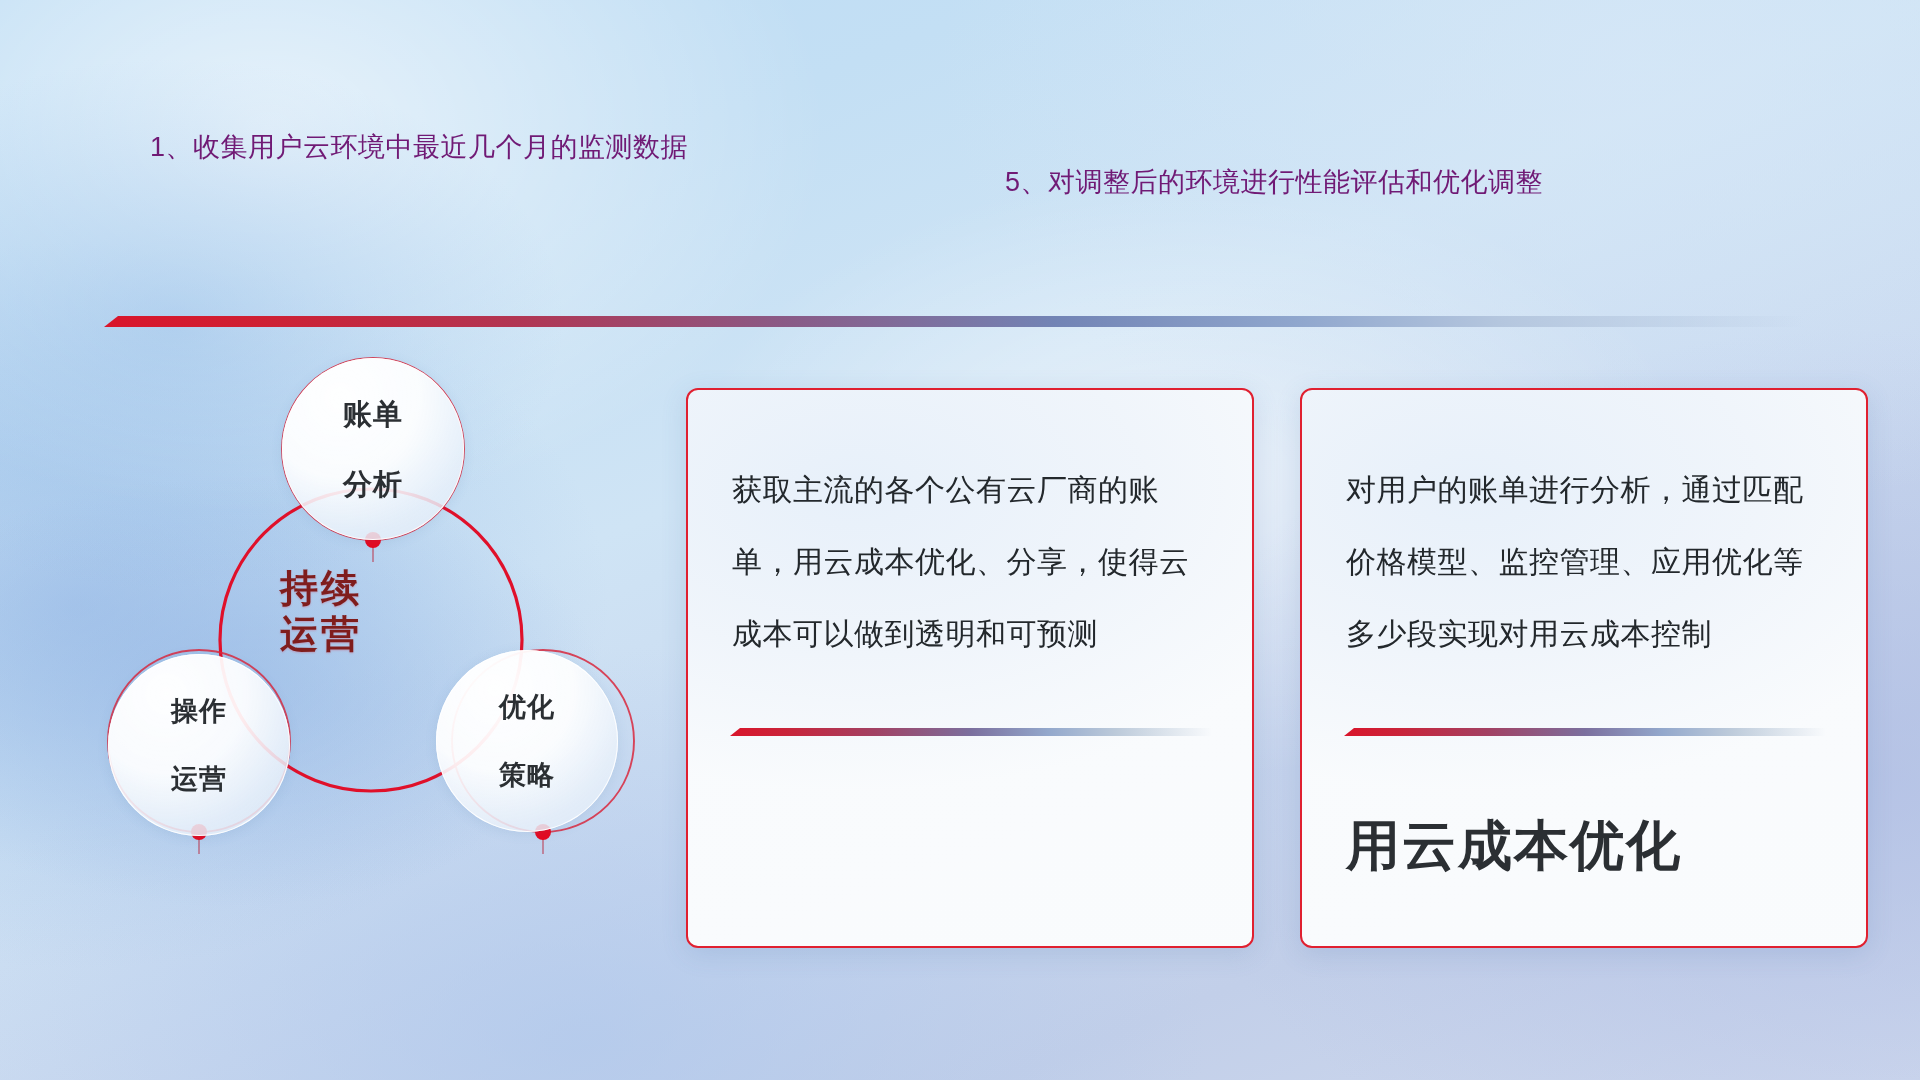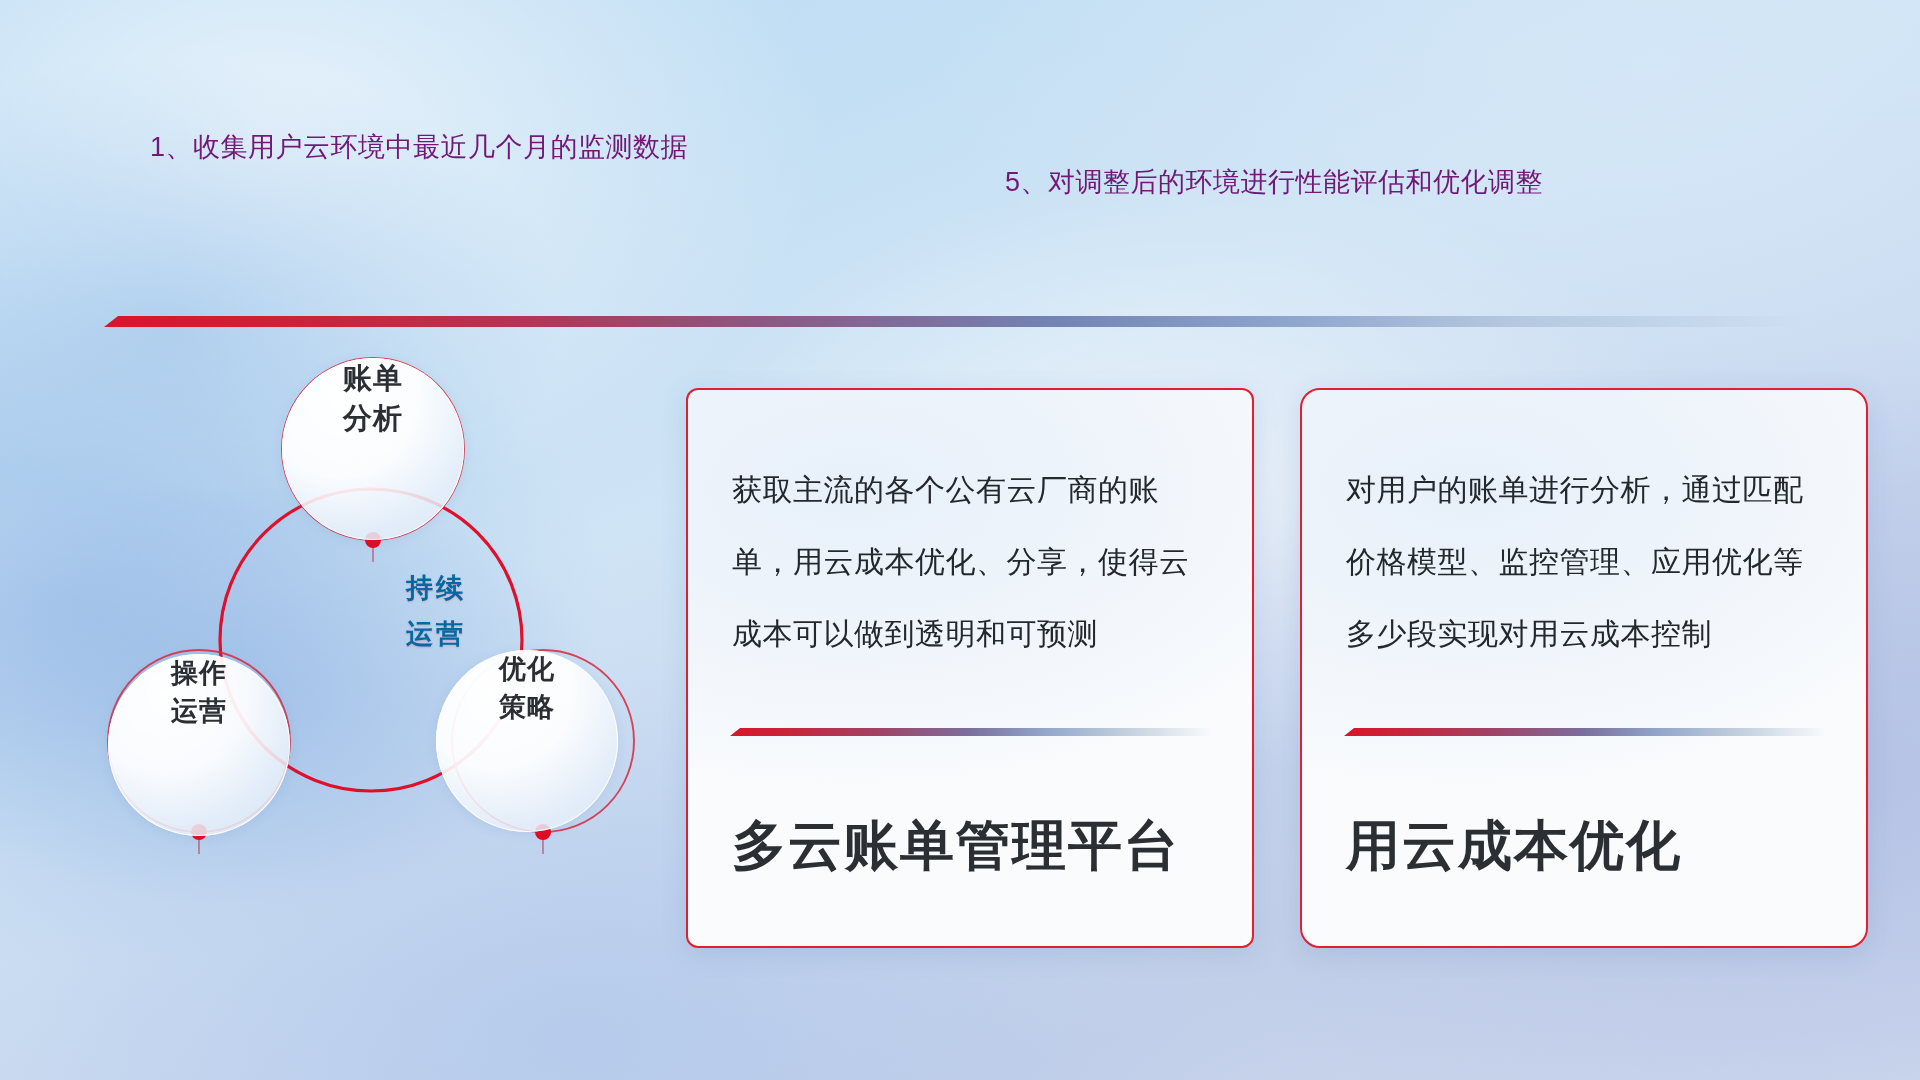--- a/index.html
+++ b/index.html
@@ -60,57 +60,58 @@
   #diagram { position: absolute; left: 90px; top: 350px; width: 560px; height: 600px; }
   #diagram svg { position: absolute; left: 0; top: 0; }
 
   .bubble {
     position: absolute;
     border-radius: 50%;
     background:
       radial-gradient(circle at 32% 22%, rgba(255,255,255,.99) 0%, rgba(255,255,255,.92) 42%, rgba(233,241,250,.86) 72%, rgba(221,233,247,.80) 100%);
     box-shadow: inset 0 0 0 1px rgba(255,255,255,.92), 0 2px 12px rgba(80,120,170,.13);
     display: flex; flex-direction: column;
-    align-items: center; justify-content: flex-start;
+    align-items: center; justify-content: center;
     color: #2b2f33;
     font-weight: 700;
     letter-spacing: 1px;
+    gap: 30px;
   }
   #bubble-top   { left: 192px; top: 8px;   width: 182px; height: 182px; font-size: 29px; line-height: 40px; }
   #bubble-left  { left: 18px;  top: 304px; width: 182px; height: 182px; font-size: 27px; line-height: 38px; }
   #bubble-right { left: 346px; top: 300px; width: 182px; height: 182px; font-size: 27px; line-height: 38px; }
   .bubble span { display: block; }
 
   #center-label {
     position: absolute;
     left: 190px; top: 215px; width: 186px;
-    text-align: right;
-    color: #0369a1;
-    font-size: 27px;
+    text-align: left;
+    color: #7f1d1d;
+    font-size: 38px;
     line-height: 46px;
     font-weight: 800;
     letter-spacing: 3px;
     text-shadow: 0 1px 2px rgba(230,7,30,.22);
   }
   #center-label span { display: block; }
 
   
   .card {
     position: absolute;
     top: 388px; height: 556px;
     border: 2px solid #e02030;
     border-radius: 12px;
     background:
       radial-gradient(ellipse 520px 300px at 30% 18%, rgba(231,240,250,.96) 0%, rgba(240,245,251,.95) 55%, rgba(249,251,253,.96) 100%),
       linear-gradient(160deg, #e4edf7 0%, #eef3f9 38%, #f8fafc 70%, #ffffff 100%);
     box-shadow: 0 6px 26px rgba(70,110,165,.16);
     overflow: hidden;
   }
   #card-1 { left: 686px;  width: 564px; }
-  #card-2 { left: 1300px; width: 564px; border-radius: 20px; }
+  #card-2 { left: 1300px; width: 564px; }
 
   .card-body {
     position: absolute;
     left: 44px; right: 40px; top: 64px;
     color: #23282c;
     font-size: 30px;
     line-height: 72px;
     letter-spacing: .5px;
   }
   .card-divider {
@@ -202,20 +203,19 @@
 
   <div id="center-label">
     <span>持续</span>
     <span>运营</span>
   </div>
 </div>
 
 <div class="card" id="card-1">
   <div class="card-body">获取主流的各个公有云厂商的账单，用云成本优化、分享，使得云成本可以做到透明和可预测</div>
   <div class="card-divider"></div>
-  <div class="card-title">多云账单管理平台</div>
 </div>
 
 <div class="card" id="card-2">
   <div class="card-body">对用户的账单进行分析，通过匹配价格模型、监控管理、应用优化等多少段实现对用云成本控制</div>
   <div class="card-divider"></div>
   <div class="card-title">用云成本优化</div>
 </div>
 
 </body></html>

